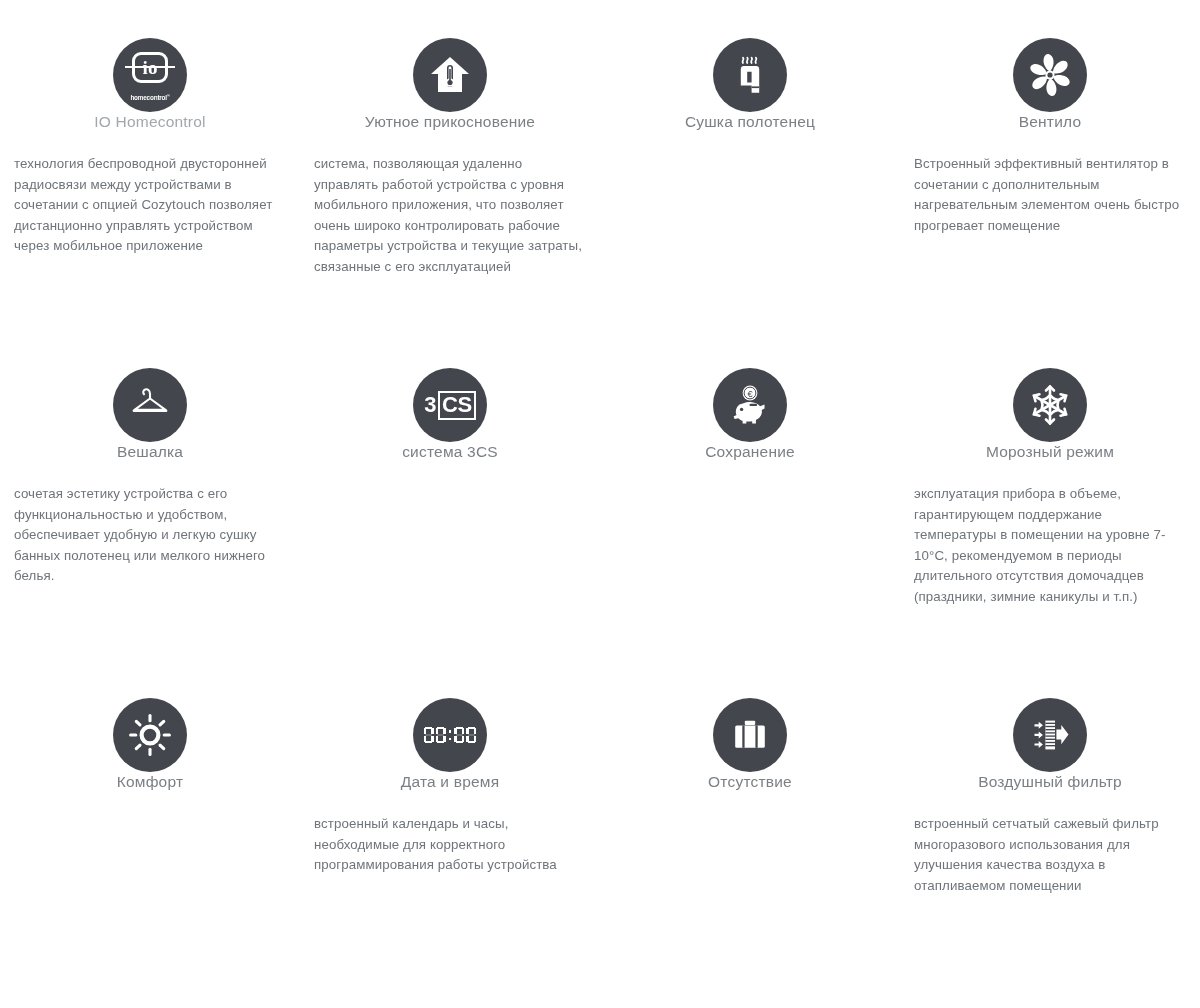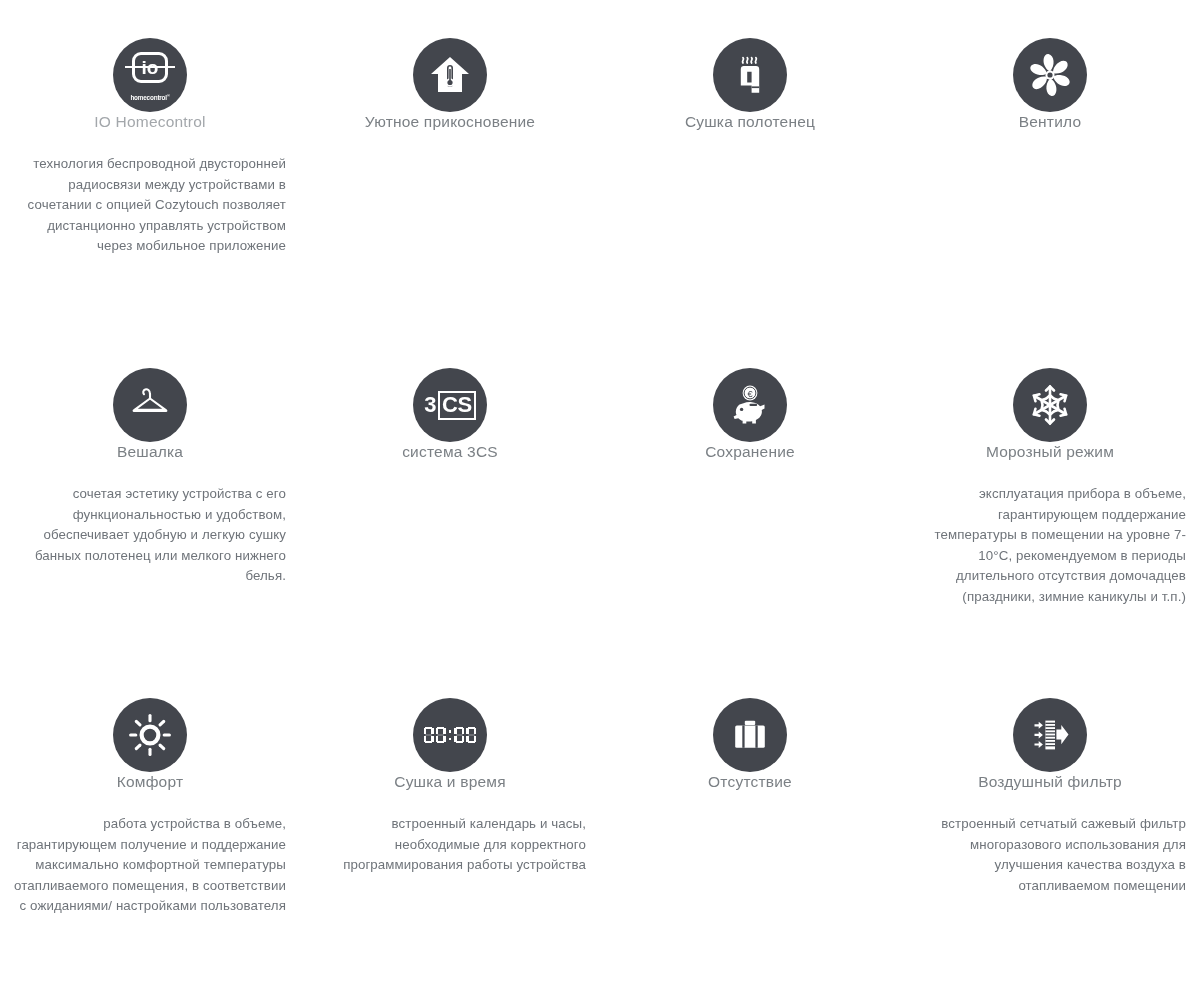--- a/index.html
+++ b/index.html
@@ -49,21 +49,21 @@
     color: #7b8085;
     text-align: center;
     letter-spacing: 0.2px;
     font-weight: 400;
   }
   .card-desc {
     margin-top: 22px;
     font-size: 13.3px;
     line-height: 20.5px;
     color: #6f747a;
-    text-align: right;
+    text-align: left;
     letter-spacing: 0.1px;
   }
   .c-faint { color: #a3a7ab; }
 
   
   .io-mark {
     width: 50px;
     height: 50px;
     position: relative;
     display: flex;
@@ -87,21 +87,21 @@
   .io-text {
     position: absolute;
     top: 3px; left: 7px;
     width: 36px;
     text-align: center;
     font-size: 19px;
     line-height: 29px;
     font-weight: 700;
     color: #ffffff;
     letter-spacing: 0px;
-    font-family: Liberation Sans, sans-serif;
+    font-family: Liberation Serif, serif;
     z-index: 2;
   }
   .io-sub {
     position: absolute;
     bottom: -1px; left: 0;
     width: 50px;
     text-align: center;
     font-size: 6.4px;
     font-weight: 700;
     color: #ffffff;
@@ -189,20 +189,21 @@
         <svg width="44" height="44" viewBox="0 0 44 44">
           <path d="M22 4 L41 21 L34 21 L34 39 L10 39 L10 21 L3 21 Z" fill="#ffffff"></path>
           <rect x="19" y="12" width="6" height="22" rx="3" fill="#43464d"></rect>
           <rect x="20.6" y="13.5" width="2.8" height="13" rx="1.4" fill="#ffffff"></rect>
           <circle cx="22" cy="29.5" r="4.2" fill="#ffffff"></circle>
           <circle cx="22" cy="29.5" r="2.6" fill="#43464d"></circle>
           <rect x="21.2" y="16" width="1.6" height="13" fill="#43464d"></rect>
         </svg>
       </div>
       <div class="card-title">Уютное прикосновение</div>
+      <div class="card-desc">система, позволяющая удаленно управлять работой устройства с уровня мобильного приложения, что позволяет очень широко контролировать рабочие параметры устройства и текущие затраты, связанные с его эксплуатацией</div>
     </div>
 
     <div class="card">
       <div class="icon-circle">
         <svg width="42" height="44" viewBox="0 0 42 44">
           <g stroke="#ffffff" stroke-width="1.8" fill="none" stroke-linecap="round">
             <path d="M14 10 C12 8.2 16 6.6 14 4.6"></path>
             <path d="M18.3 10 C16.3 8.2 20.3 6.6 18.3 4.6"></path>
             <path d="M22.6 10 C20.6 8.2 24.6 6.6 22.6 4.6"></path>
             <path d="M26.9 10 C24.9 8.2 28.9 6.6 26.9 4.6"></path>
@@ -238,20 +239,21 @@
               <g transform="rotate(300)">
                   <path d="M0,-3.6 C5.5,-9.5 4.5,-19.5 -1.5,-21 C-6.2,-21.5 -7.8,-14.5 -5.2,-9 C-4,-6.3 -2.2,-4.4 0,-3.6 Z"></path>
                 </g>
               <circle cx="0" cy="0" r="4.6"></circle>
             </g>
           </g>
           <circle cx="24" cy="24" r="2.6" fill="#43464d"></circle>
         </svg>
       </div>
       <div class="card-title">Вентило</div>
+      <div class="card-desc">Встроенный эффективный вентилятор в сочетании с дополнительным нагревательным элементом очень быстро прогревает помещение</div>
     </div>
   </div>
 
   <div class="row-2" style="display:contents">
 
     <div class="card">
       <div class="icon-circle">
         <svg width="46" height="40" viewBox="0 0 46 40">
           <g fill="none" stroke="#ffffff" stroke-width="2.1" stroke-linecap="round" stroke-linejoin="round">
             <path d="M23 9 C23 5.4 20.4 3.6 18.2 4.4 C16.2 5.1 15.6 7.6 17 9.2"></path>
@@ -352,21 +354,20 @@
                   <line x1="0" y1="-14.2" x2="0" y2="-19.4"></line>
                 </g>
               <g transform="rotate(315)">
                   <line x1="0" y1="-14.2" x2="0" y2="-19.4"></line>
                 </g>
             </g>
           </g>
         </svg>
       </div>
       <div class="card-title">Комфорт</div>
-      <div class="card-desc">работа устройства в объеме, гарантирующем получение и поддержание максимально комфортной температуры отапливаемого помещения, в соответствии с ожиданиями/ настройками пользователя</div>
     </div>
 
     <div class="card">
       <div class="icon-circle" title="00:00">
         <div class="clock">
           <div class="seg-digit">
             <span class="sg h s-top on"></span>
               <span class="sg v s-tl on"></span>
               <span class="sg v s-tr on"></span>
             <span class="sg h s-mid off"></span>
@@ -400,21 +401,21 @@
             <span class="sg h s-top on"></span>
               <span class="sg v s-tl on"></span>
               <span class="sg v s-tr on"></span>
             <span class="sg h s-mid off"></span>
               <span class="sg v s-bl on"></span>
               <span class="sg v s-br on"></span>
             <span class="sg h s-bot on"></span>
           </div>
         </div>
       </div>
-      <div class="card-title">Сушка и время</div>
+      <div class="card-title">Дата и время</div>
       <div class="card-desc">встроенный календарь и часы, необходимые для корректного программирования работы устройства</div>
     </div>
 
     <div class="card">
       <div class="icon-circle">
         <svg width="44" height="44" viewBox="0 0 44 44">
           <rect x="16.8" y="7.8" width="10.4" height="4.2" rx="1" fill="#ffffff"></rect>
           <rect x="7.2" y="12.4" width="29.6" height="22.4" rx="1.6" fill="#ffffff"></rect>
           <rect x="14.3" y="12.4" width="2.3" height="22.4" fill="#43464d"></rect>
           <rect x="27.4" y="12.4" width="2.3" height="22.4" fill="#43464d"></rect>

